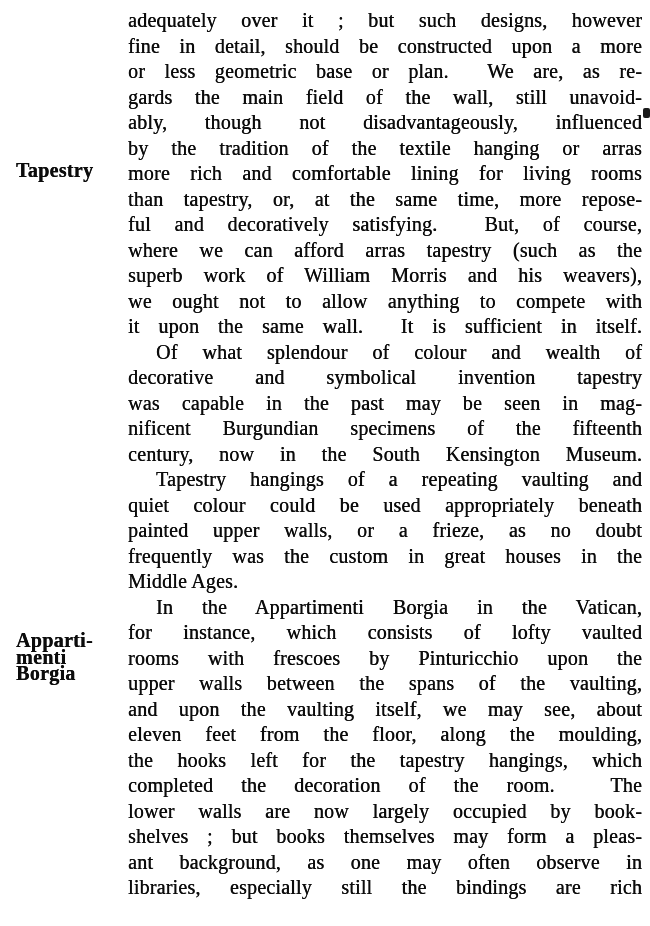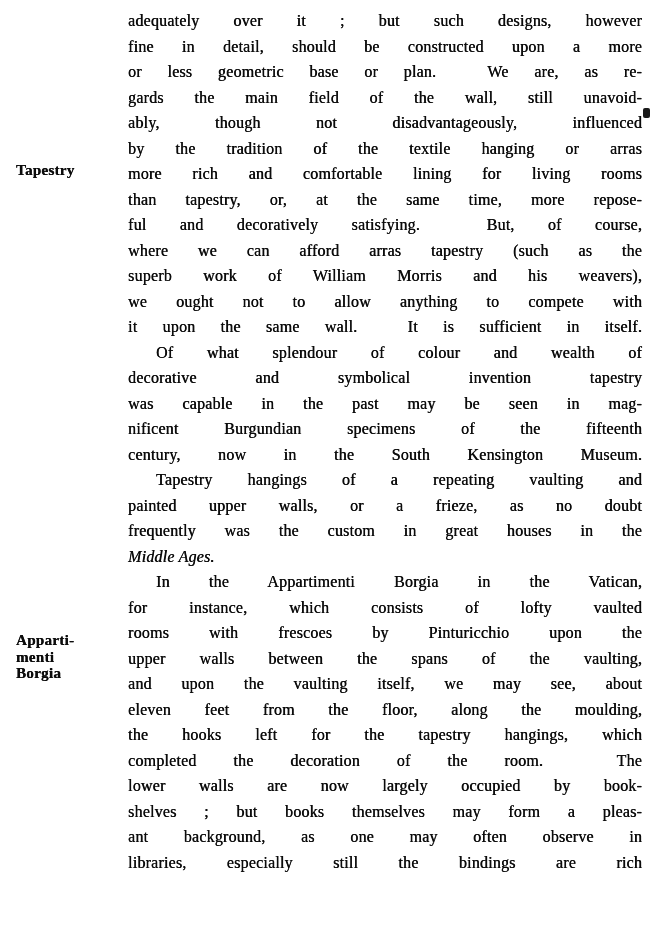--- a/index.html
+++ b/index.html
@@ -17,37 +17,37 @@
   .text-column {
     position: absolute;
     left: 128px;
     top: 8px;
     width: 514px;
   }
 
   .paragraph { margin: 0; padding: 0; }
 
   .line {
-    font-size: 16px;
+    font-size: 20px;
     line-height: 25.5px;
     height: 25.5px;
     letter-spacing: 0.2px;
     text-align: justify;
     text-align-last: justify;
     white-space: normal;
     text-shadow: 0.35px 0 0 currentColor; 
   }
   .line.indent { text-indent: 28px; }
-  .line.no-just { text-align: right; text-align-last: left; font-style: italic; }
+  .line.no-just { text-align: right; text-align-last: left; }
 
   .margin-note {
     position: absolute;
     left: 16px;
     width: 105px;
-    font-size: 15px;
+    font-size: 20px;
     font-weight: 700;
     line-height: 16.5px;
     letter-spacing: 0.3px;
     text-shadow: 0.3px 0 0 currentColor;
   }
   .margin-note-0 { top: 162px; }
   .margin-note-1 { top: 620px; margin-top: 12px; }
   .margin-note .note-line { display: block; }
 
   .scan-artifact {
@@ -92,20 +92,21 @@
       </div>
       <div class="paragraph">
         <div class="line indent">Of what splendour of colour and wealth of</div>
         <div class="line">decorative and symbolical invention tapestry</div>
         <div class="line">was capable in the past may be seen in mag-</div>
         <div class="line">nificent Burgundian specimens of the fifteenth</div>
         <div class="line">century, now in the South Kensington Museum.</div>
       </div>
       <div class="paragraph">
         <div class="line indent">Tapestry hangings of a repeating vaulting and</div>
+        <div class="line">quiet colour could be used appropriately beneath</div>
         <div class="line">painted upper walls, or a frieze, as no doubt</div>
         <div class="line">frequently was the custom in great houses in the</div>
         <div class="line no-just">Middle Ages.</div>
       </div>
       <div class="paragraph">
         <div class="line indent">In the Appartimenti Borgia in the Vatican,</div>
         <div class="line">for instance, which consists of lofty vaulted</div>
         <div class="line">rooms with frescoes by Pinturicchio upon the</div>
         <div class="line">upper walls between the spans of the vaulting,</div>
         <div class="line">and upon the vaulting itself, we may see, about</div>

